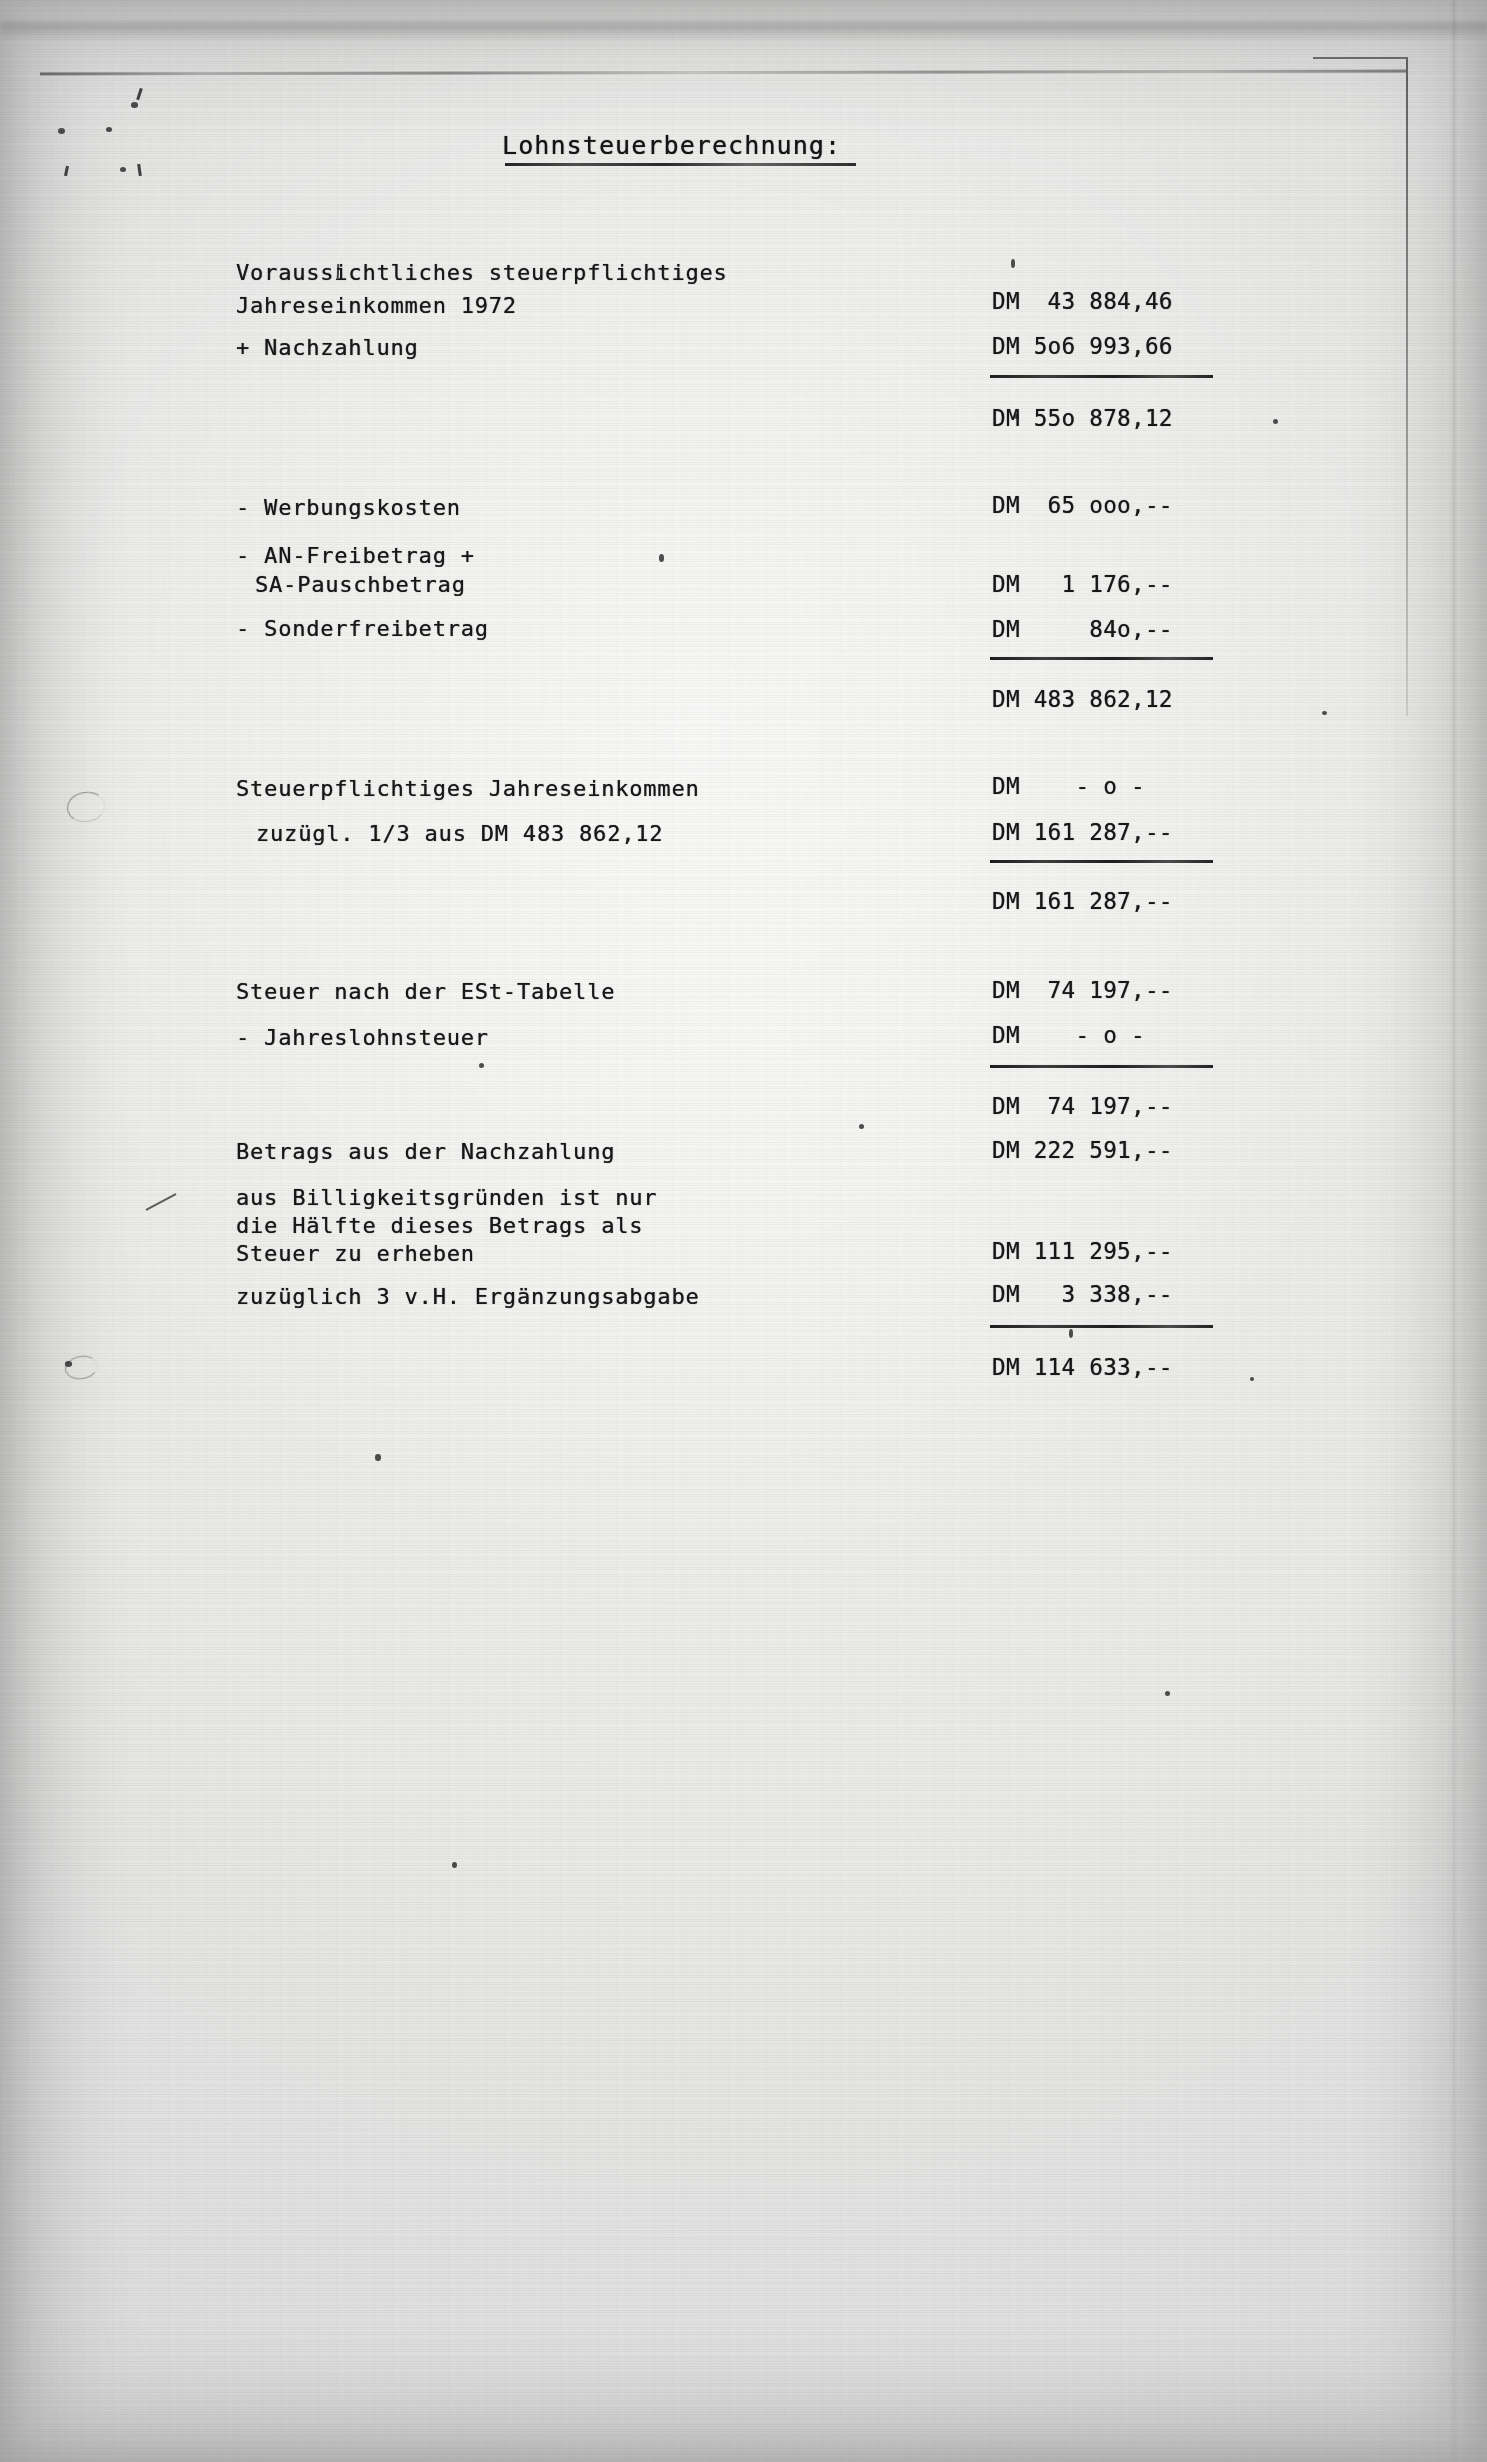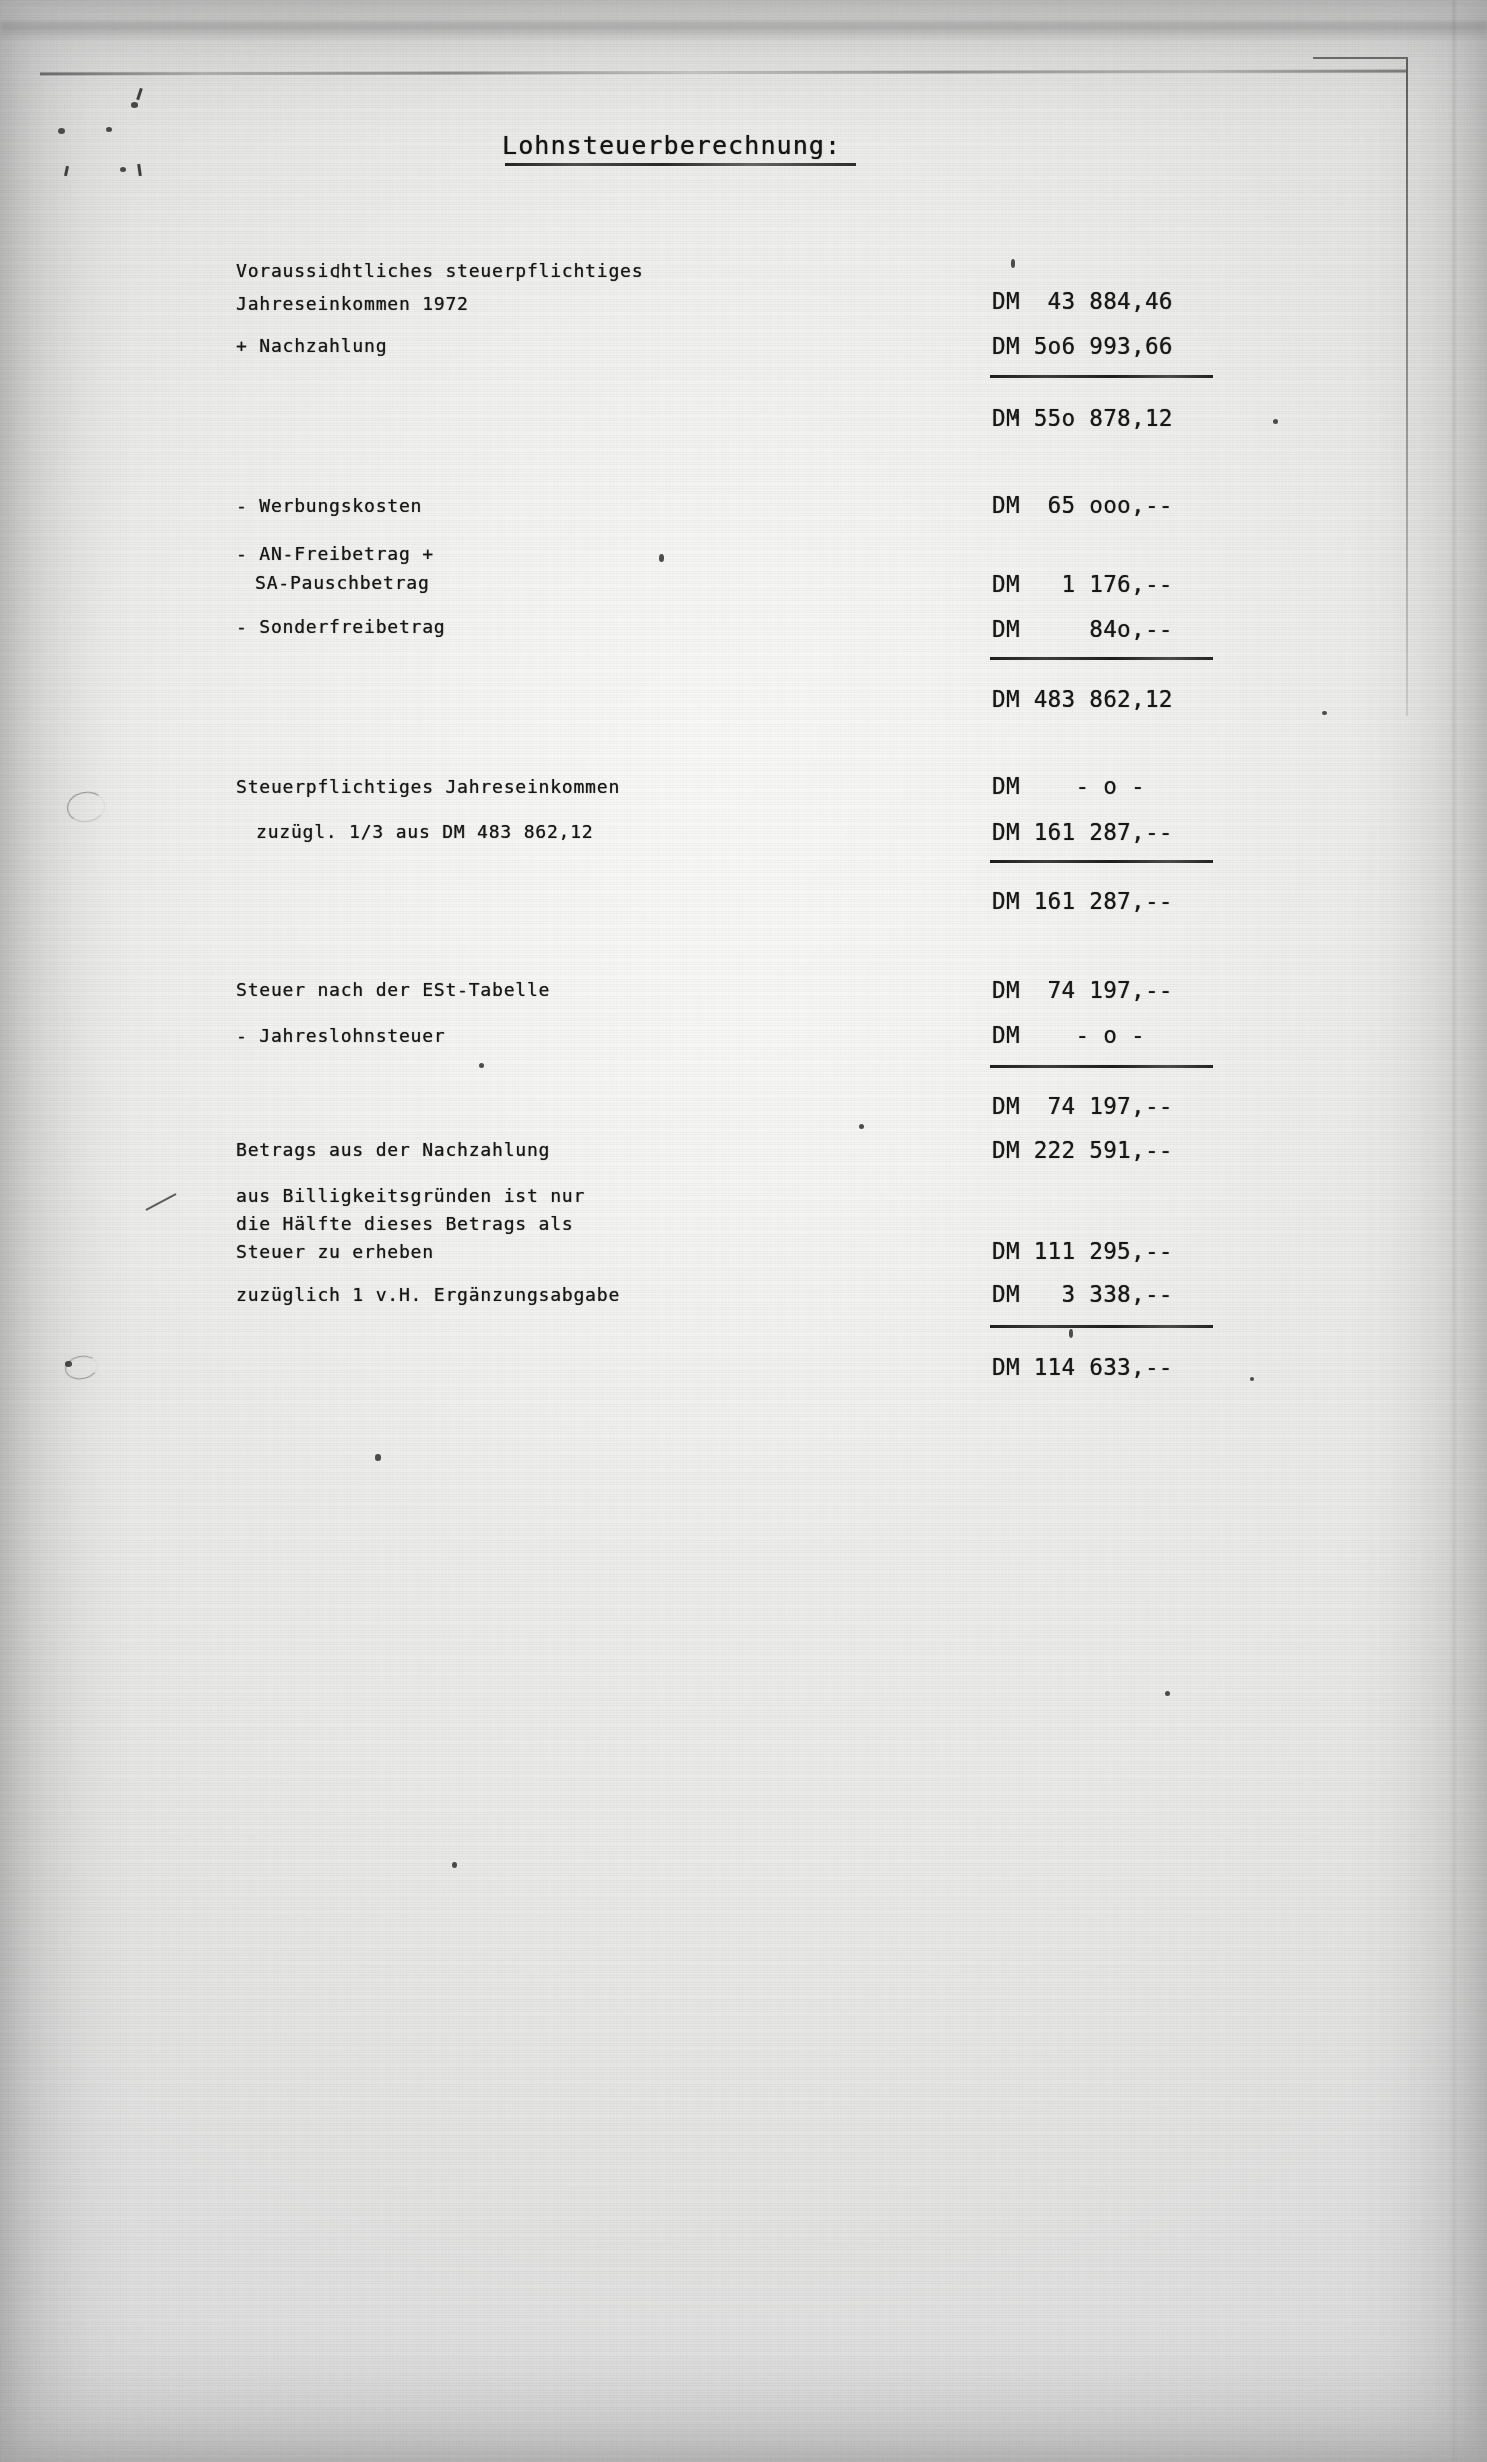--- a/index.html
+++ b/index.html
@@ -131,21 +131,21 @@
     position: absolute;
     left: 0; top: 0;
     width: 1183px; height: 2462px;
   }
 
   .ln {                       
     position: absolute;
     white-space: pre;
     color: #171717;
     font-family: "DejaVu Sans Mono", "Liberation Mono", monospace;
-    font-size: 18px;
+    font-size: 22px;
     letter-spacing: 0.8px;
     text-shadow:
        0 0 0.9px rgba(25,25,25,0.55),
        0.3px 0.2px 0.7px rgba(40,40,40,0.40);
     filter: blur(0.2px);
   }
 
   .ln.amt {                   
     font-size: 22.6px;
     letter-spacing: 0.3px;
@@ -276,21 +276,21 @@
     <div class="ln amt" style="left:992px; top:1093px;">DM  74 197,--</div>
 
     <div class="ln" style="left:236px; top:1139px;">Betrags aus der Nachzahlung</div>
     <div class="ln amt" style="left:992px; top:1137px;">DM 222 591,--</div>
 
     <div class="ln" style="left:236px; top:1185px;">aus Billigkeitsgründen ist nur</div>
     <div class="ln" style="left:236px; top:1213px;">die Hälfte dieses Betrags als</div>
     <div class="ln" style="left:236px; top:1241px;">Steuer zu erheben</div>
     <div class="ln amt" style="left:992px; top:1238px;">DM 111 295,--</div>
 
-    <div class="ln" style="left:236px; top:1284px;">zuzüglich 1 v.H. Ergänzungsabgabe</div>
+    <div class="ln" style="left:236px; top:1284px;">zuzüglich 3 v.H. Ergänzungsabgabe</div>
     <div class="ln amt" style="left:992px; top:1281px;">DM   3 338,--</div>
 
     <div class="rule" style="left:990px; top:1325px; width:223px;"></div>
 
     <div class="ln amt" style="left:992px; top:1354px;">DM 114 633,--</div>
 
   </div>
 
   <div id="vignette"></div>
 </div>

